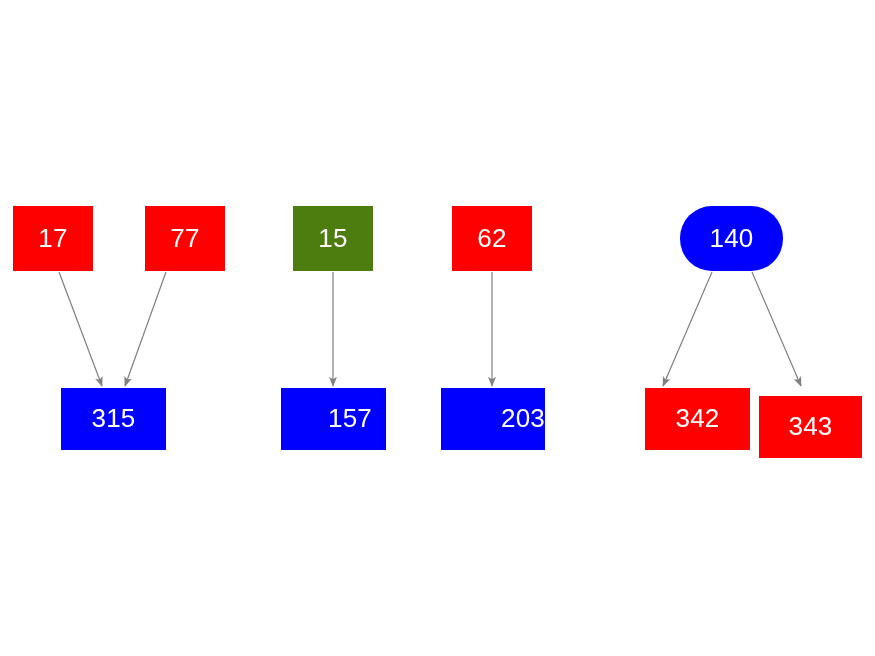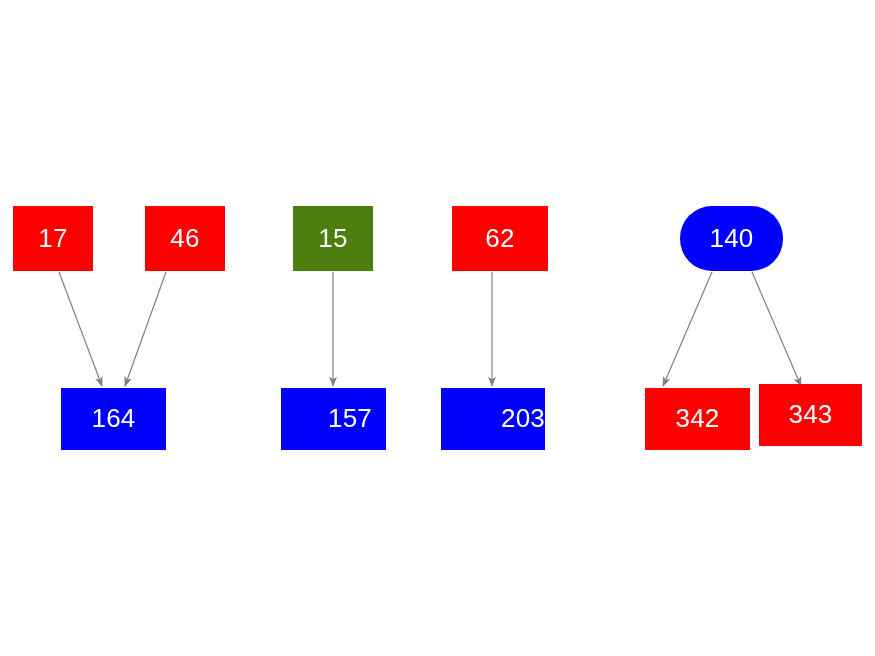--- a/index.html
+++ b/index.html
@@ -62,41 +62,41 @@
         <line x1="712" y1="272" x2="663" y2="386" stroke="#808080" stroke-width="1.2" marker-end="url(#arrowhead)"></line>
         <line x1="752" y1="272" x2="801" y2="386" stroke="#808080" stroke-width="1.2" marker-end="url(#arrowhead)"></line>
       </g>
   </svg>
 
   <div id="nodes-group">
       <div class="node" style="left: 13px; top: 206px; width: 80px; height: 65px; background: rgb(255, 0, 0);">
         <span class="node-label">17</span>
       </div>
       <div class="node" style="left: 145px; top: 206px; width: 80px; height: 65px; background: rgb(255, 0, 0);">
-        <span class="node-label">46</span>
+        <span class="node-label">77</span>
       </div>
       <div class="node" style="left: 61px; top: 388px; width: 105px; height: 62px; background: rgb(0, 0, 255);">
-        <span class="node-label">164</span>
+        <span class="node-label">315</span>
       </div>
       <div class="node" style="left: 293px; top: 206px; width: 80px; height: 65px; background: #4d7c0f;">
         <span class="node-label">15</span>
       </div>
       <div class="node" style="left: 281px; top: 388px; width: 105px; height: 62px; background: rgb(0, 0, 255); padding-left: 33px;">
         <span class="node-label">157</span>
       </div>
-      <div class="node" style="left: 452px; top: 206px; width: 96px; height: 65px; background: rgb(255, 0, 0);">
+      <div class="node" style="left: 452px; top: 206px; width: 80px; height: 65px; background: rgb(255, 0, 0);">
         <span class="node-label">62</span>
       </div>
       <div class="node" style="left: 441px; top: 388px; width: 104px; height: 62px; background: rgb(0, 0, 255); justify-content: flex-end;">
         <span class="node-label">203</span>
       </div>
       <div class="node" style="left: 680px; top: 206px; width: 103px; height: 65px; background: rgb(0, 0, 255); border-radius: 32px;">
         <span class="node-label">140</span>
       </div>
       <div class="node" style="left: 601px; top: 388px; width: 105px; height: 62px; background: rgb(255, 0, 0); margin-left: 44px;">
         <span class="node-label">342</span>
       </div>
-      <div class="node" style="left: 759px; top: 384px; width: 103px; height: 62px; background: rgb(255, 0, 0);">
+      <div class="node" style="left: 759px; top: 396px; width: 103px; height: 62px; background: rgb(255, 0, 0);">
         <span class="node-label">343</span>
       </div>
     </div>
 
 </div>
 
 </body></html>

